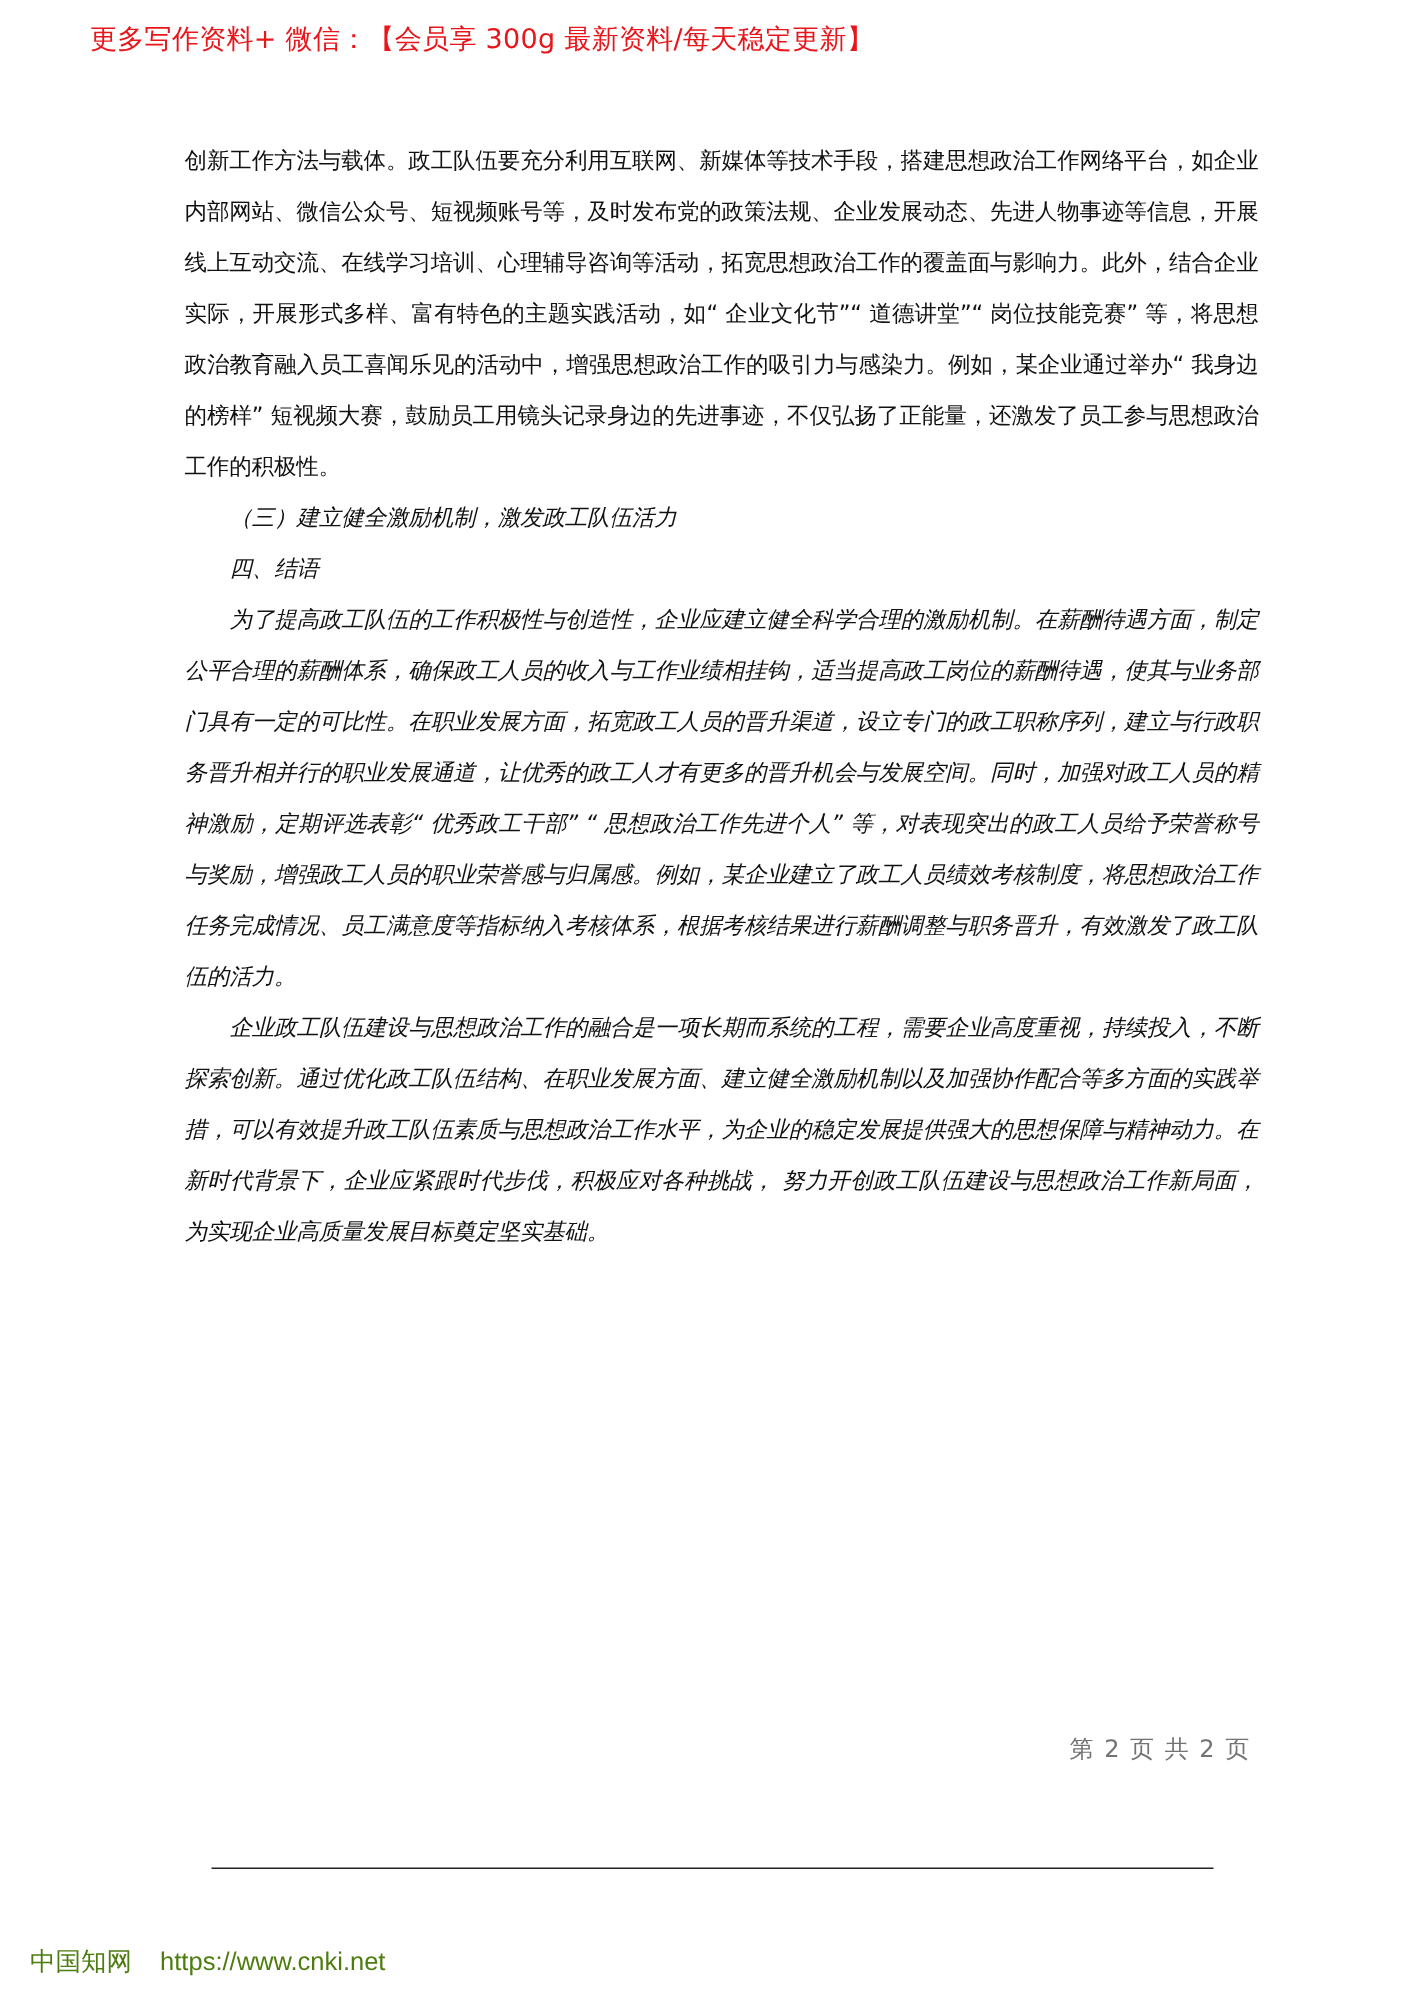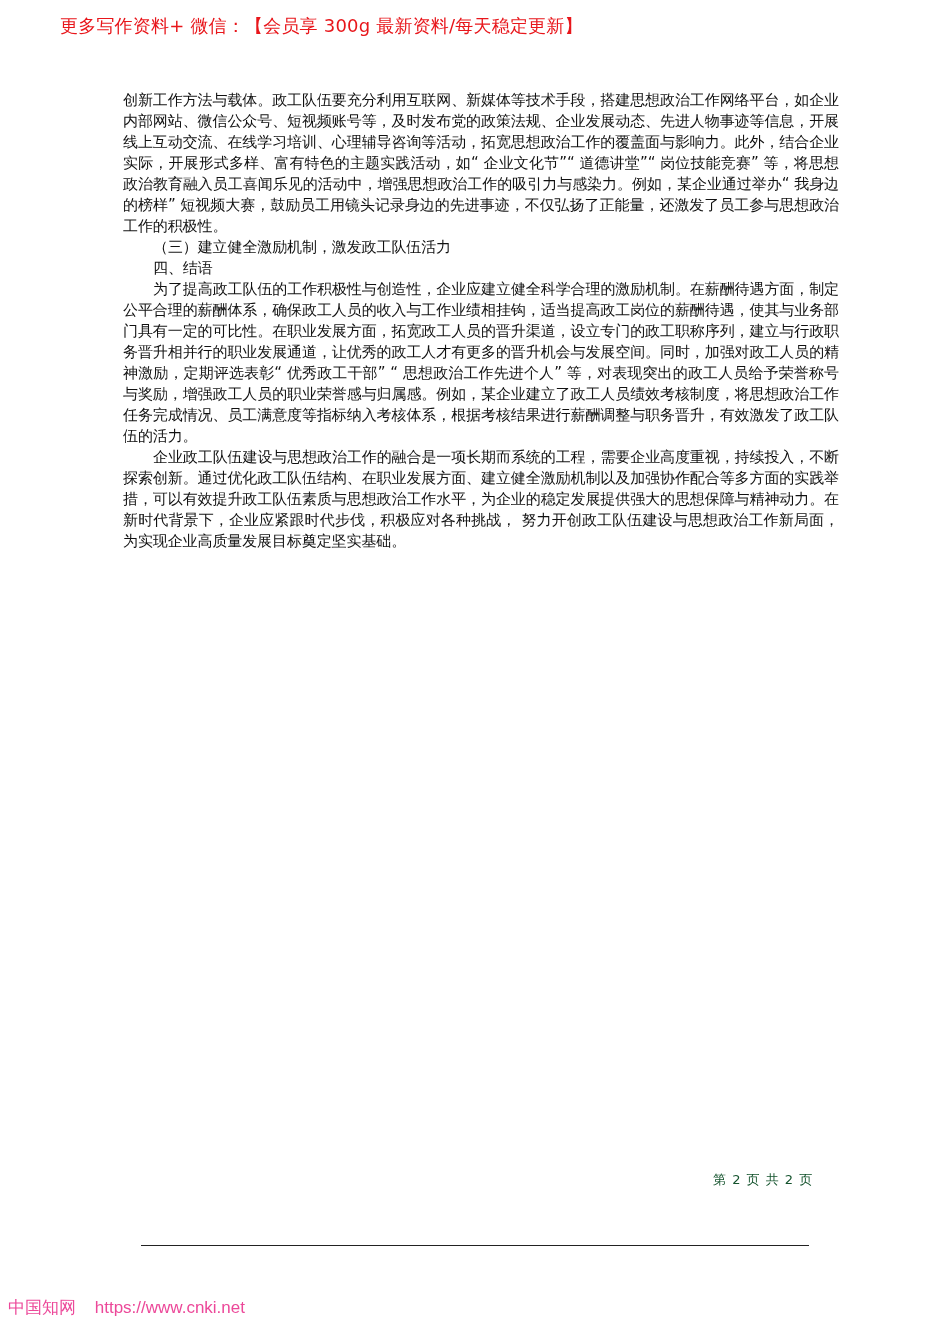--- a/index.html
+++ b/index.html
@@ -1,28 +1,28 @@
 <!DOCTYPE html>
 <html><head>
 <meta charset="utf-8">
 <style>
   html, body { margin:0; padding:0; background:#ffffff; }
   body { width:950px; height:1344px; position:relative; overflow:hidden;
          font-family:"DejaVu Sans","Liberation Sans",sans-serif; color:#111; }
   .banner { position:absolute; left:60px; top:14px; font-size:18px; color:#e8161b;
             letter-spacing:0.2px; white-space:nowrap; }
   .body-text { position:absolute; left:123px; top:90px; width:716px; font-size:15px;
-               line-height:21px; letter-spacing:-0.1px; text-align:justify; }
+               line-height:34px; letter-spacing:-0.1px; text-align:justify; }
   .body-text p { margin:0; }
-  .indent { text-indent:2em; }
-  .page-num { position:absolute; left:713px; top:1156px; font-size:13px; color:#14532d;
-              letter-spacing:1px;margin-top:15px; }
+  .indent { text-indent:2em;font-style:italic; }
+  .page-num { position:absolute; left:713px; top:1156px; font-size:16px; color:#737373;
+              letter-spacing:1px; }
   .footer-rule { position:absolute; left:141px; top:1245px; width:668px; height:1px;
                  background:#222; }
-  .watermark { position:absolute; left:8px; top:1296px; font-size:17px; color:#ec4899;
+  .watermark { position:absolute; left:20px; top:1296px; font-size:17px; color:#4d7c0f;
                font-family:"Liberation Sans",sans-serif; white-space:nowrap; }
   .watermark .cn { margin-right:14px; }
 </style>
 </head>
 <body>
 
 <div class="banner">更多写作资料+ 微信：【会员享 300g 最新资料/每天稳定更新】</div>
 
 <div class="body-text">
   <p>创新工作方法与载体。政工队伍要充分利用互联网、新媒体等技术手段，搭建思想政治工作网络平台，如企业内部网站、微信公众号、短视频账号等，及时发布党的政策法规、企业发展动态、先进人物事迹等信息，开展线上互动交流、在线学习培训、心理辅导咨询等活动，拓宽思想政治工作的覆盖面与影响力。此外，结合企业实际，开展形式多样、富有特色的主题实践活动，如“ 企业文化节”“ 道德讲堂”“ 岗位技能竞赛” 等，将思想政治教育融入员工喜闻乐见的活动中，增强思想政治工作的吸引力与感染力。例如，某企业通过举办“ 我身边的榜样” 短视频大赛，鼓励员工用镜头记录身边的先进事迹，不仅弘扬了正能量，还激发了员工参与思想政治工作的积极性。</p>

